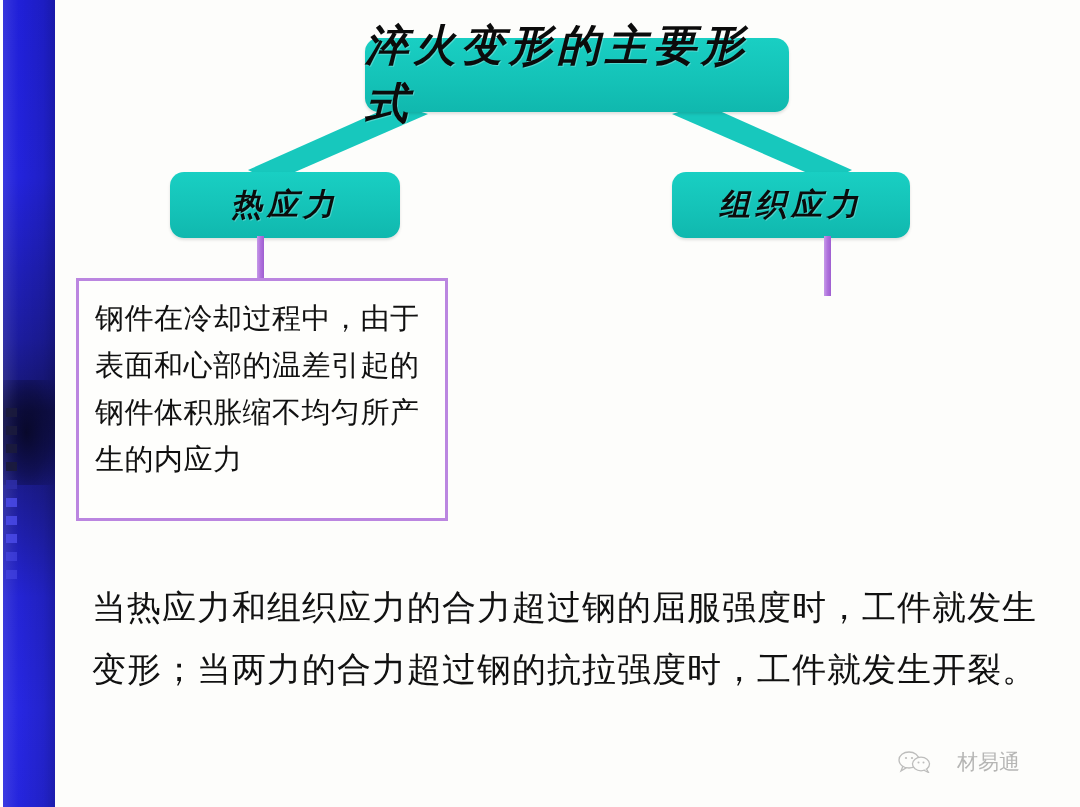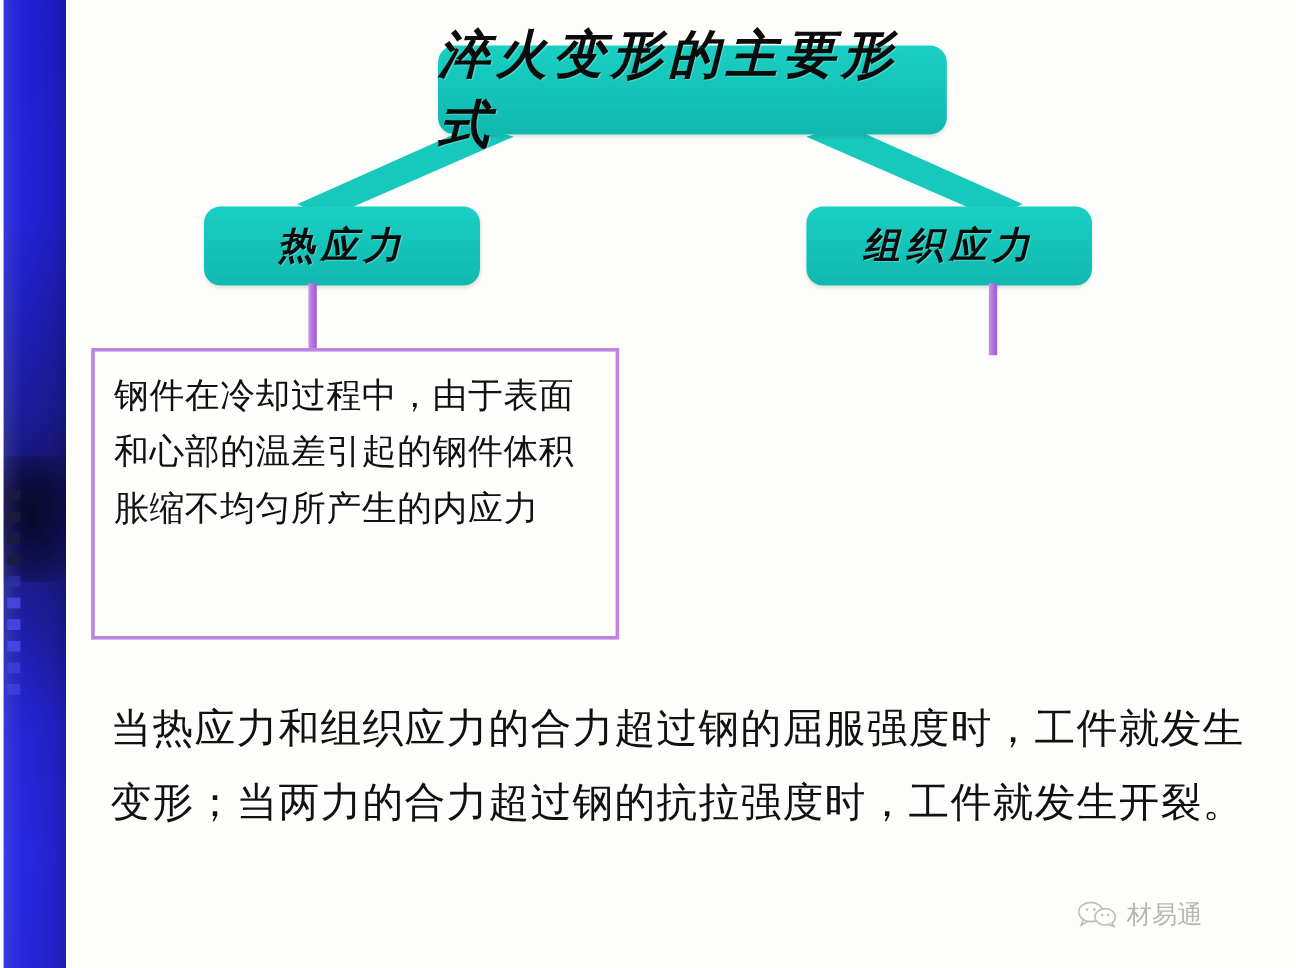--- a/index.html
+++ b/index.html
@@ -140,42 +140,42 @@
     border: 3px solid #bb86e0;
     background: #fefefc;
     box-sizing: border-box;
     padding: 14px 14px 8px 16px;
     font-size: 29px;
     line-height: 47px;
     color: #111;
     font-family: "Liberation Serif", "DejaVu Serif", serif;
     letter-spacing: 0.5px;
   }
-  #textbox-left  { left: 76px;  top: 290px; width: 440px; height: 243px; }
+  #textbox-left  { left: 76px;  top: 278px; width: 372px; height: 243px; }
   #textbox-right { left: 633px; top: 295px; width: 396px; height: 239px; }
 
   
   #conclusion {
     position: absolute;
     left: 92px; top: 577px;
     width: 952px;
     font-size: 34px;
     line-height: 62px;
     color: #111;
     letter-spacing: 1px;
     font-family: "Liberation Serif", "DejaVu Serif", serif;
   }
 
   
   #watermark {
     position: absolute;
     left: 898px; top: 748px;
     display: flex;
     align-items: center;
-    gap: 7px;
+    gap: 25px;
     opacity: .42;
     color: #555;
     font-size: 21px;
     font-family: "Liberation Serif", "DejaVu Serif", serif;
   }
   #watermark svg { display: block; }
 </style>
 </head>
 <body>
 

